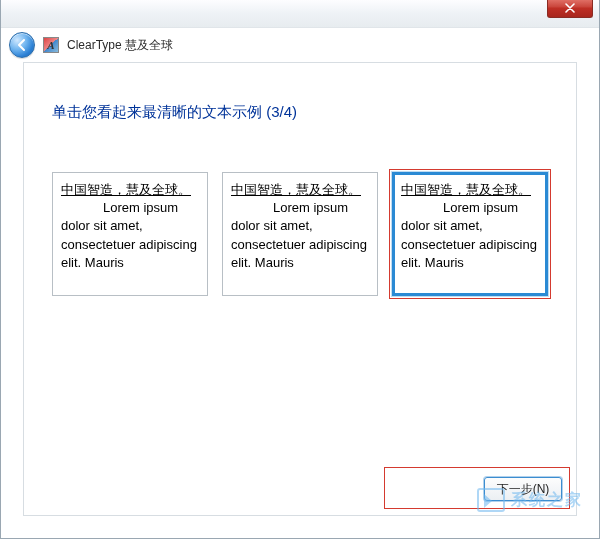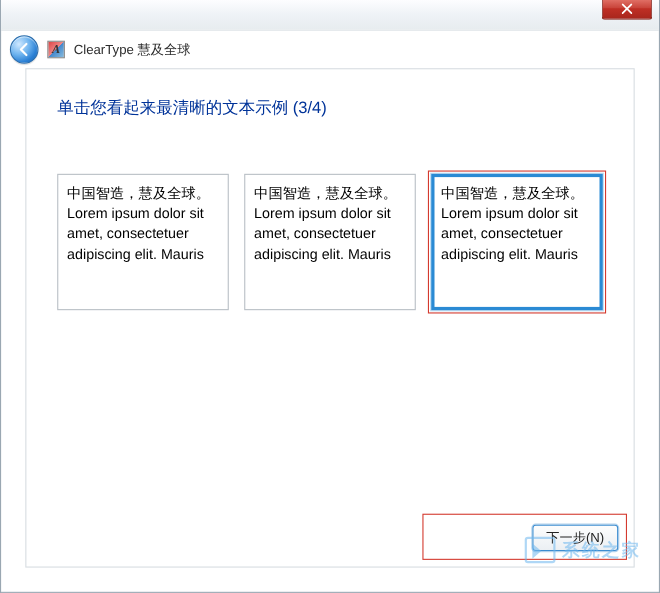--- a/index.html
+++ b/index.html
@@ -84,21 +84,21 @@
     color: #2b2b2b;
   }
   .content {
     position: absolute;
     top: 62px;
     left: 22px;
     right: 22px;
     bottom: 22px;
     border: 1px solid #d7dde2;
     background: #ffffff;
-    padding: 16px 24px 20px 24px;
+    padding: 30px 24px 20px 24px;
   }
   .heading {
     color: #003399;
     font-size: 15px;
     margin: 10px 0 50px 4px;
   }
   .samples {
     display: flex;
     gap: 14px;
     justify-content: center;
@@ -108,22 +108,22 @@
     height: 124px;
     border: 1px solid #b8bfc5;
     padding: 8px 8px;
     font-size: 13px;
     color: #000;
     line-height: 1.4;
     cursor: pointer;
     background: #fff;
     overflow: hidden;
   }
-  .sample .cn { font-family: "SimSun","NSimSun","Microsoft YaHei",sans-serif; }
-  .sample .en { font-family: Arial, sans-serif; }
+  .sample .cn { font-family: "SimSun","NSimSun","Microsoft YaHei",sans-serif; text-decoration: underline; }
+  .sample .en { font-family: Arial, sans-serif; margin-left: 42px; }
   .sample.selected {
     border: 3px solid #2a8ad4;
     padding: 6px 6px;
     box-shadow: 0 0 0 1px rgba(42,138,212,0.3);
   }
   .sample.highlight-red {
     outline: 1px solid #d43a2f;
     outline-offset: 2px;
   }
   .footer {

